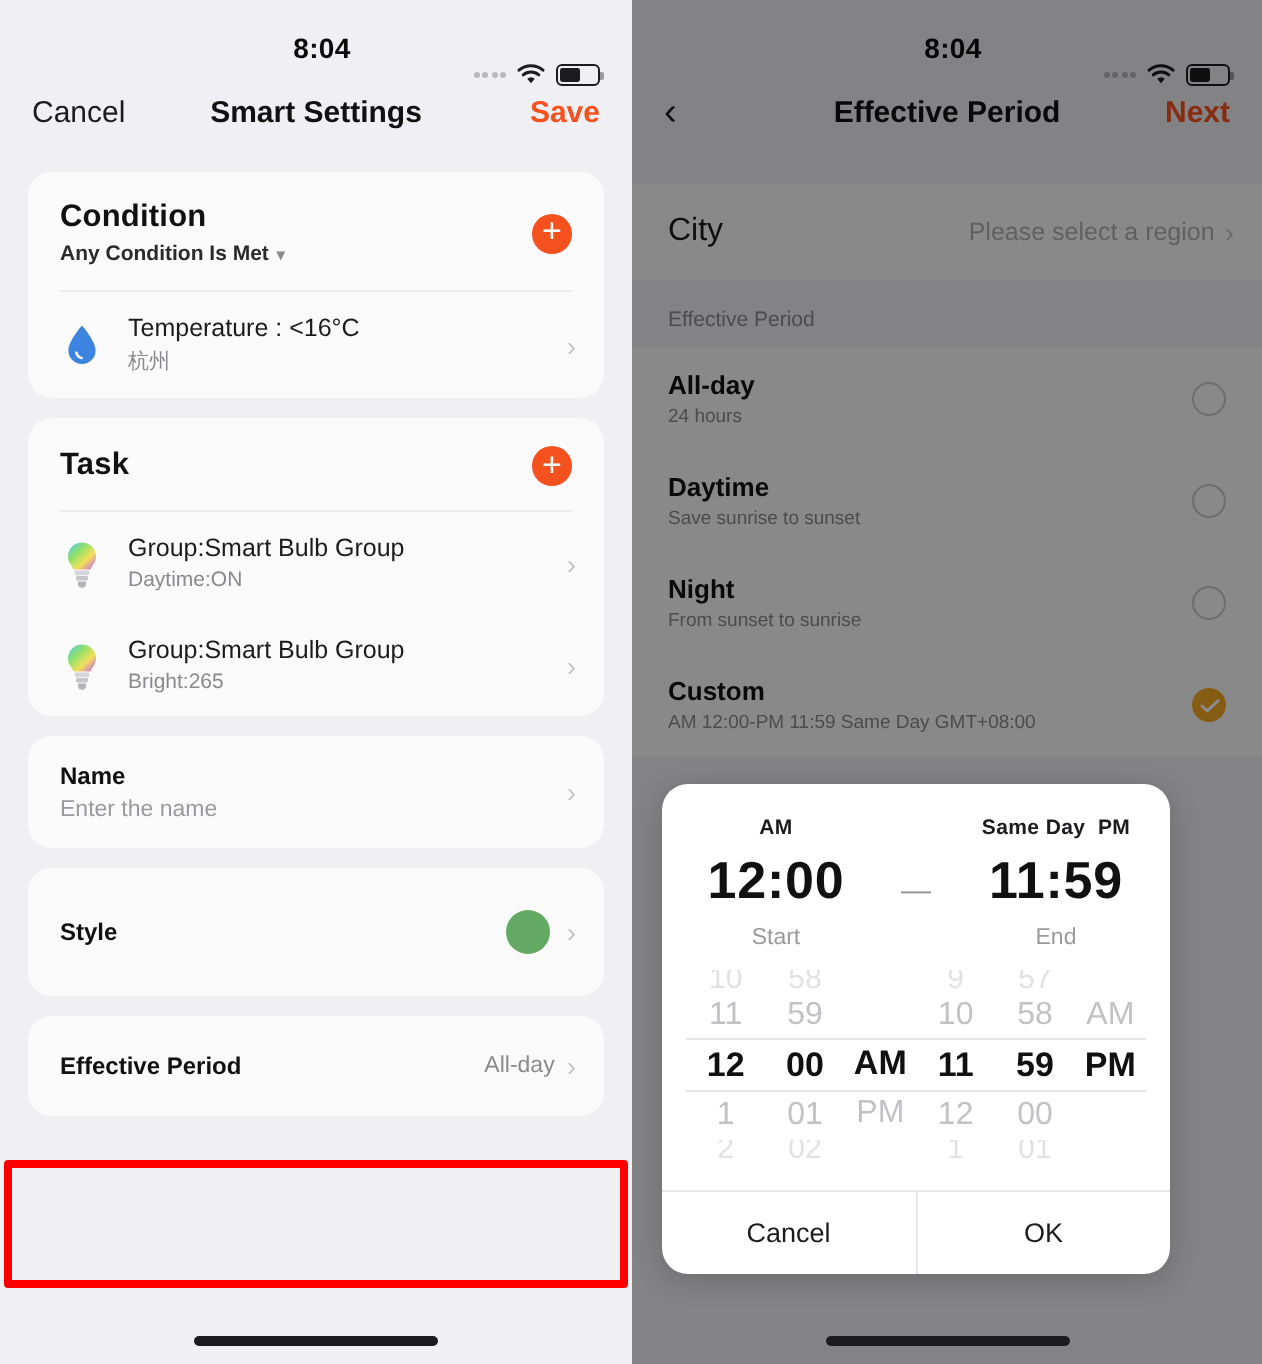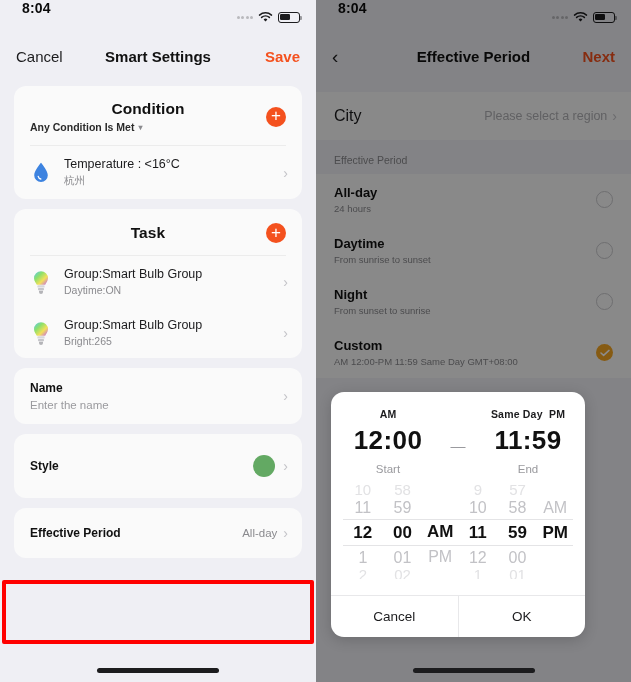--- a/index.html
+++ b/index.html
@@ -13,23 +13,24 @@
 
   
   .screen-left {
     position: relative;
     width: 316px; height: 682px;
     background: #efeff4;
     overflow: hidden;
   }
   .statusbar {
     height: 34px;
-    display: flex; 
-    padding: 0 16px 0 22px;
+    display: flex; align-items: center;
+    padding: 16px 16px 0 22px;
     position: relative;
+    flex-direction: column;
   }
   .sb-time {
     font-size: 14px; font-weight: bold; color: #0b0b0b;
     letter-spacing: 0.2px;
   }
   .sb-right {
     margin-left: auto;
     display: flex; align-items: center; gap: 5px;
   }
   .sb-dots { display: flex; gap: 1.5px; align-items: center; }
@@ -62,21 +63,20 @@
 
   .card {
     background: #fafafa;
     border-radius: 12px;
     margin-bottom: 10px;
     overflow: hidden;
   }
   .card-head {
     display: flex; align-items: center;
     padding: 14px 16px 12px 16px;
-    text-align: center;
   }
   .card-head-texts { flex: 1; }
   .card-title { font-size: 15.5px; font-weight: bold; color: #111; letter-spacing: 0.1px; }
   .card-sub {
     font-size: 10.5px; font-weight: bold; color: #2a2a2a;
     margin-top: 3px; display: flex; align-items: center; gap: 4px;
   }
   .caret-sm { font-size: 8px; color: #8a8a8e; }
   .plus-btn {
     width: 20px; height: 20px; border-radius: 50%;
@@ -441,21 +441,21 @@
           <div class="opt-texts">
             <div class="opt-title">All-day</div>
             <div class="opt-sub">24 hours</div>
           </div>
           <div class="radio"></div>
         </div>
 
         <div class="opt-row">
           <div class="opt-texts">
             <div class="opt-title">Daytime</div>
-            <div class="opt-sub">From sunrise to sunset</div>
+            <div class="opt-sub">Save sunrise to sunset</div>
           </div>
           <div class="radio"></div>
         </div>
 
         <div class="opt-row">
           <div class="opt-texts">
             <div class="opt-title">Night</div>
             <div class="opt-sub">From sunset to sunrise</div>
           </div>
           <div class="radio"></div>

